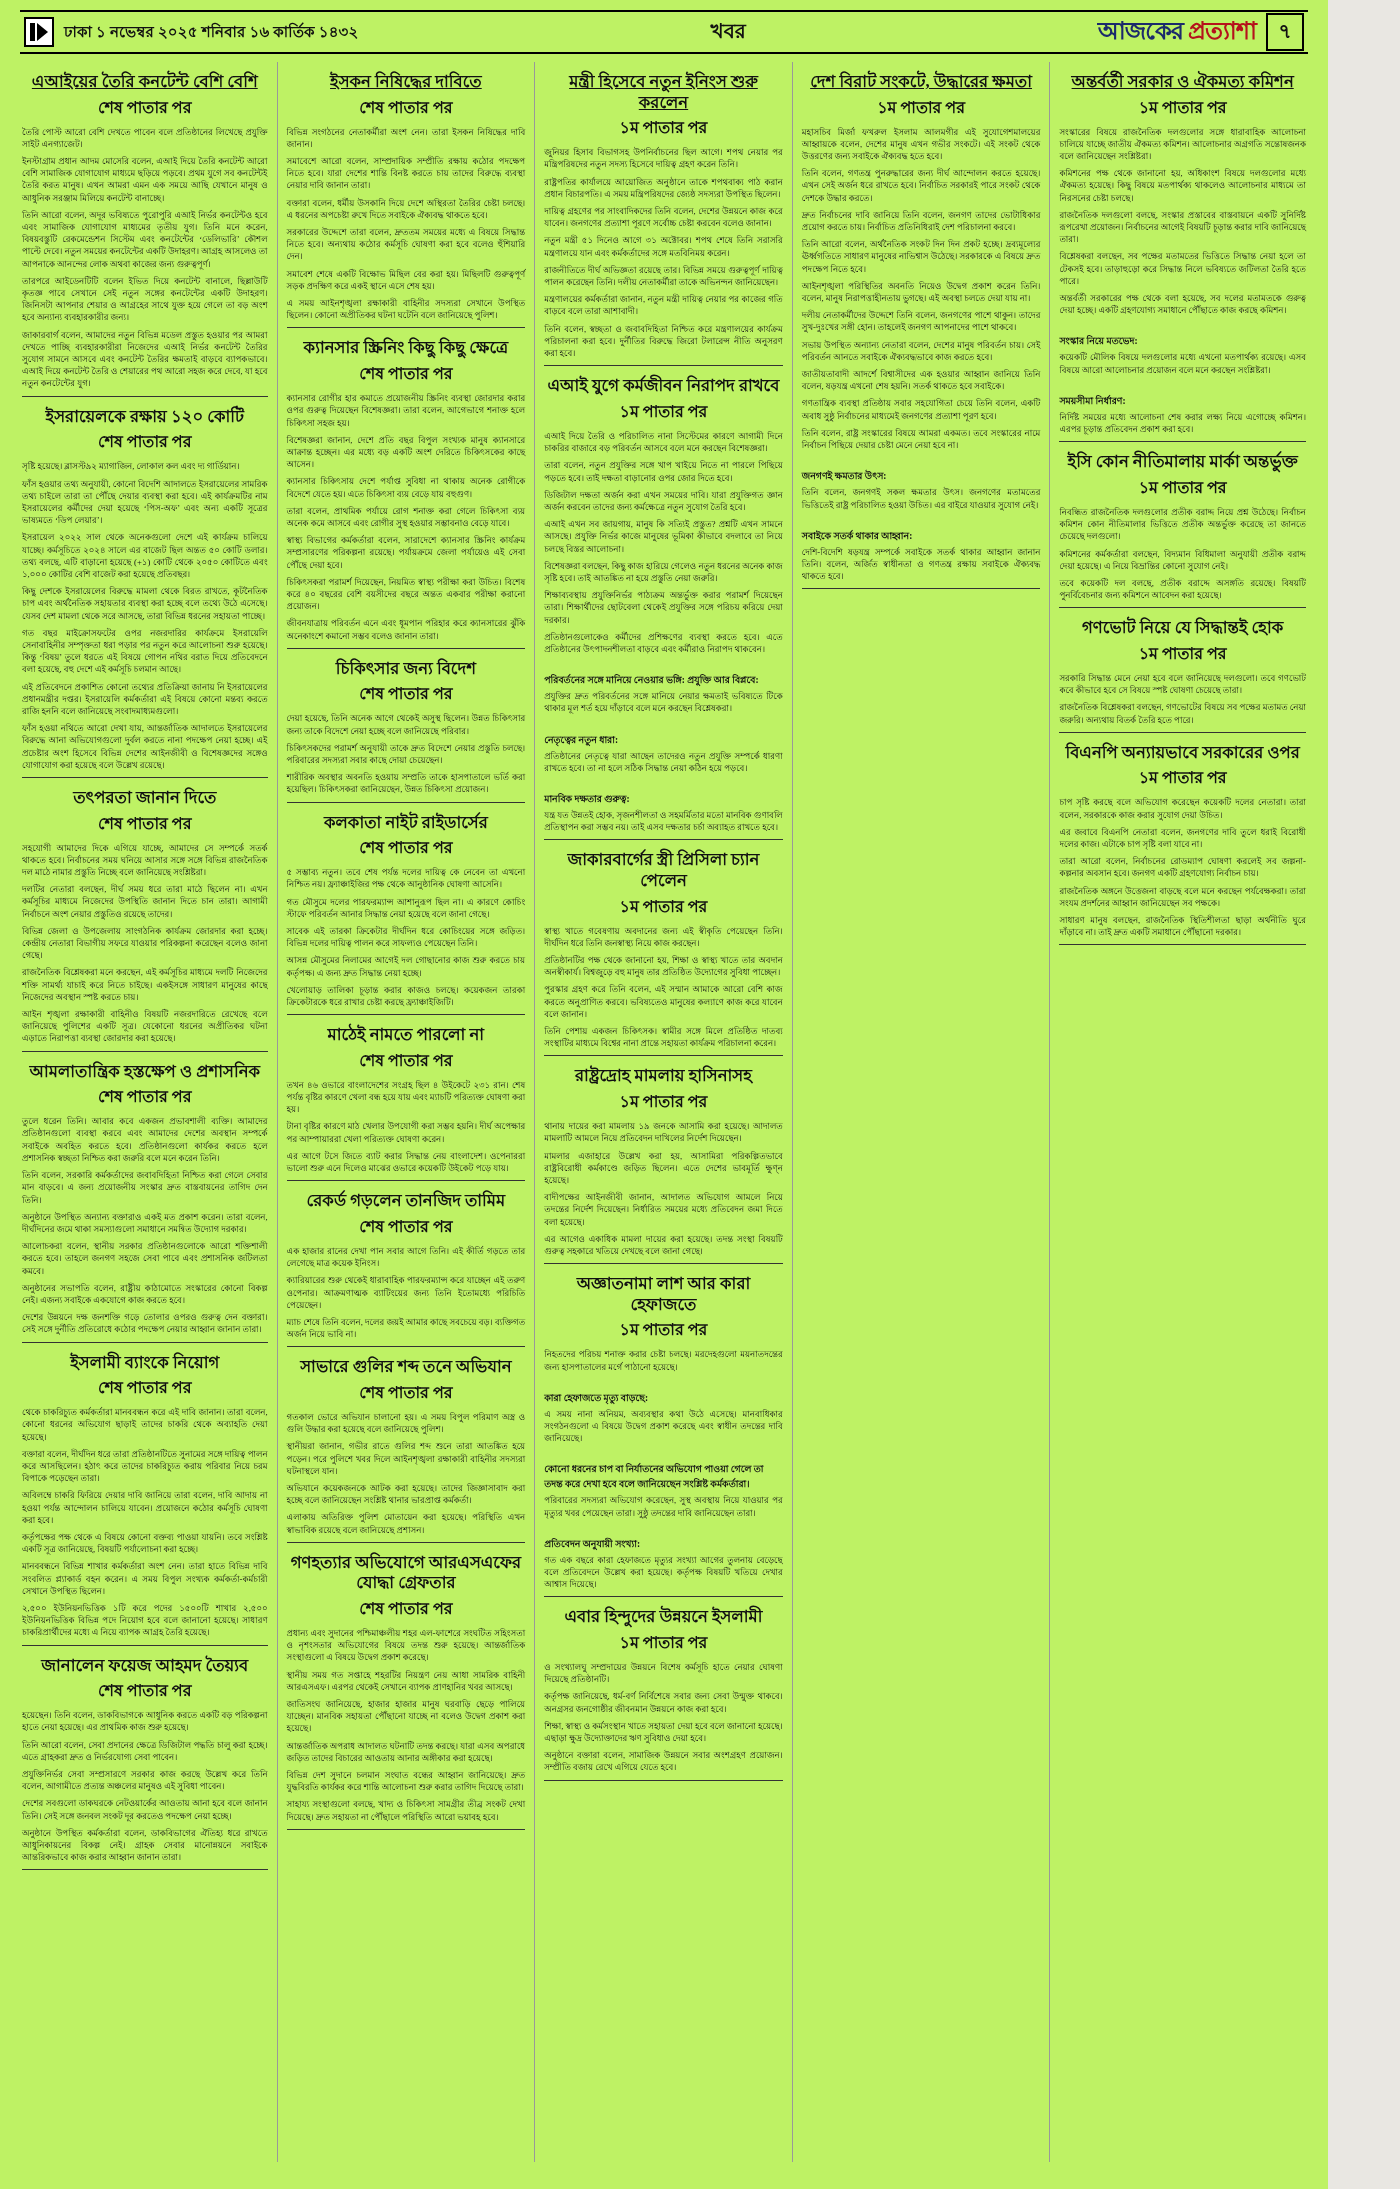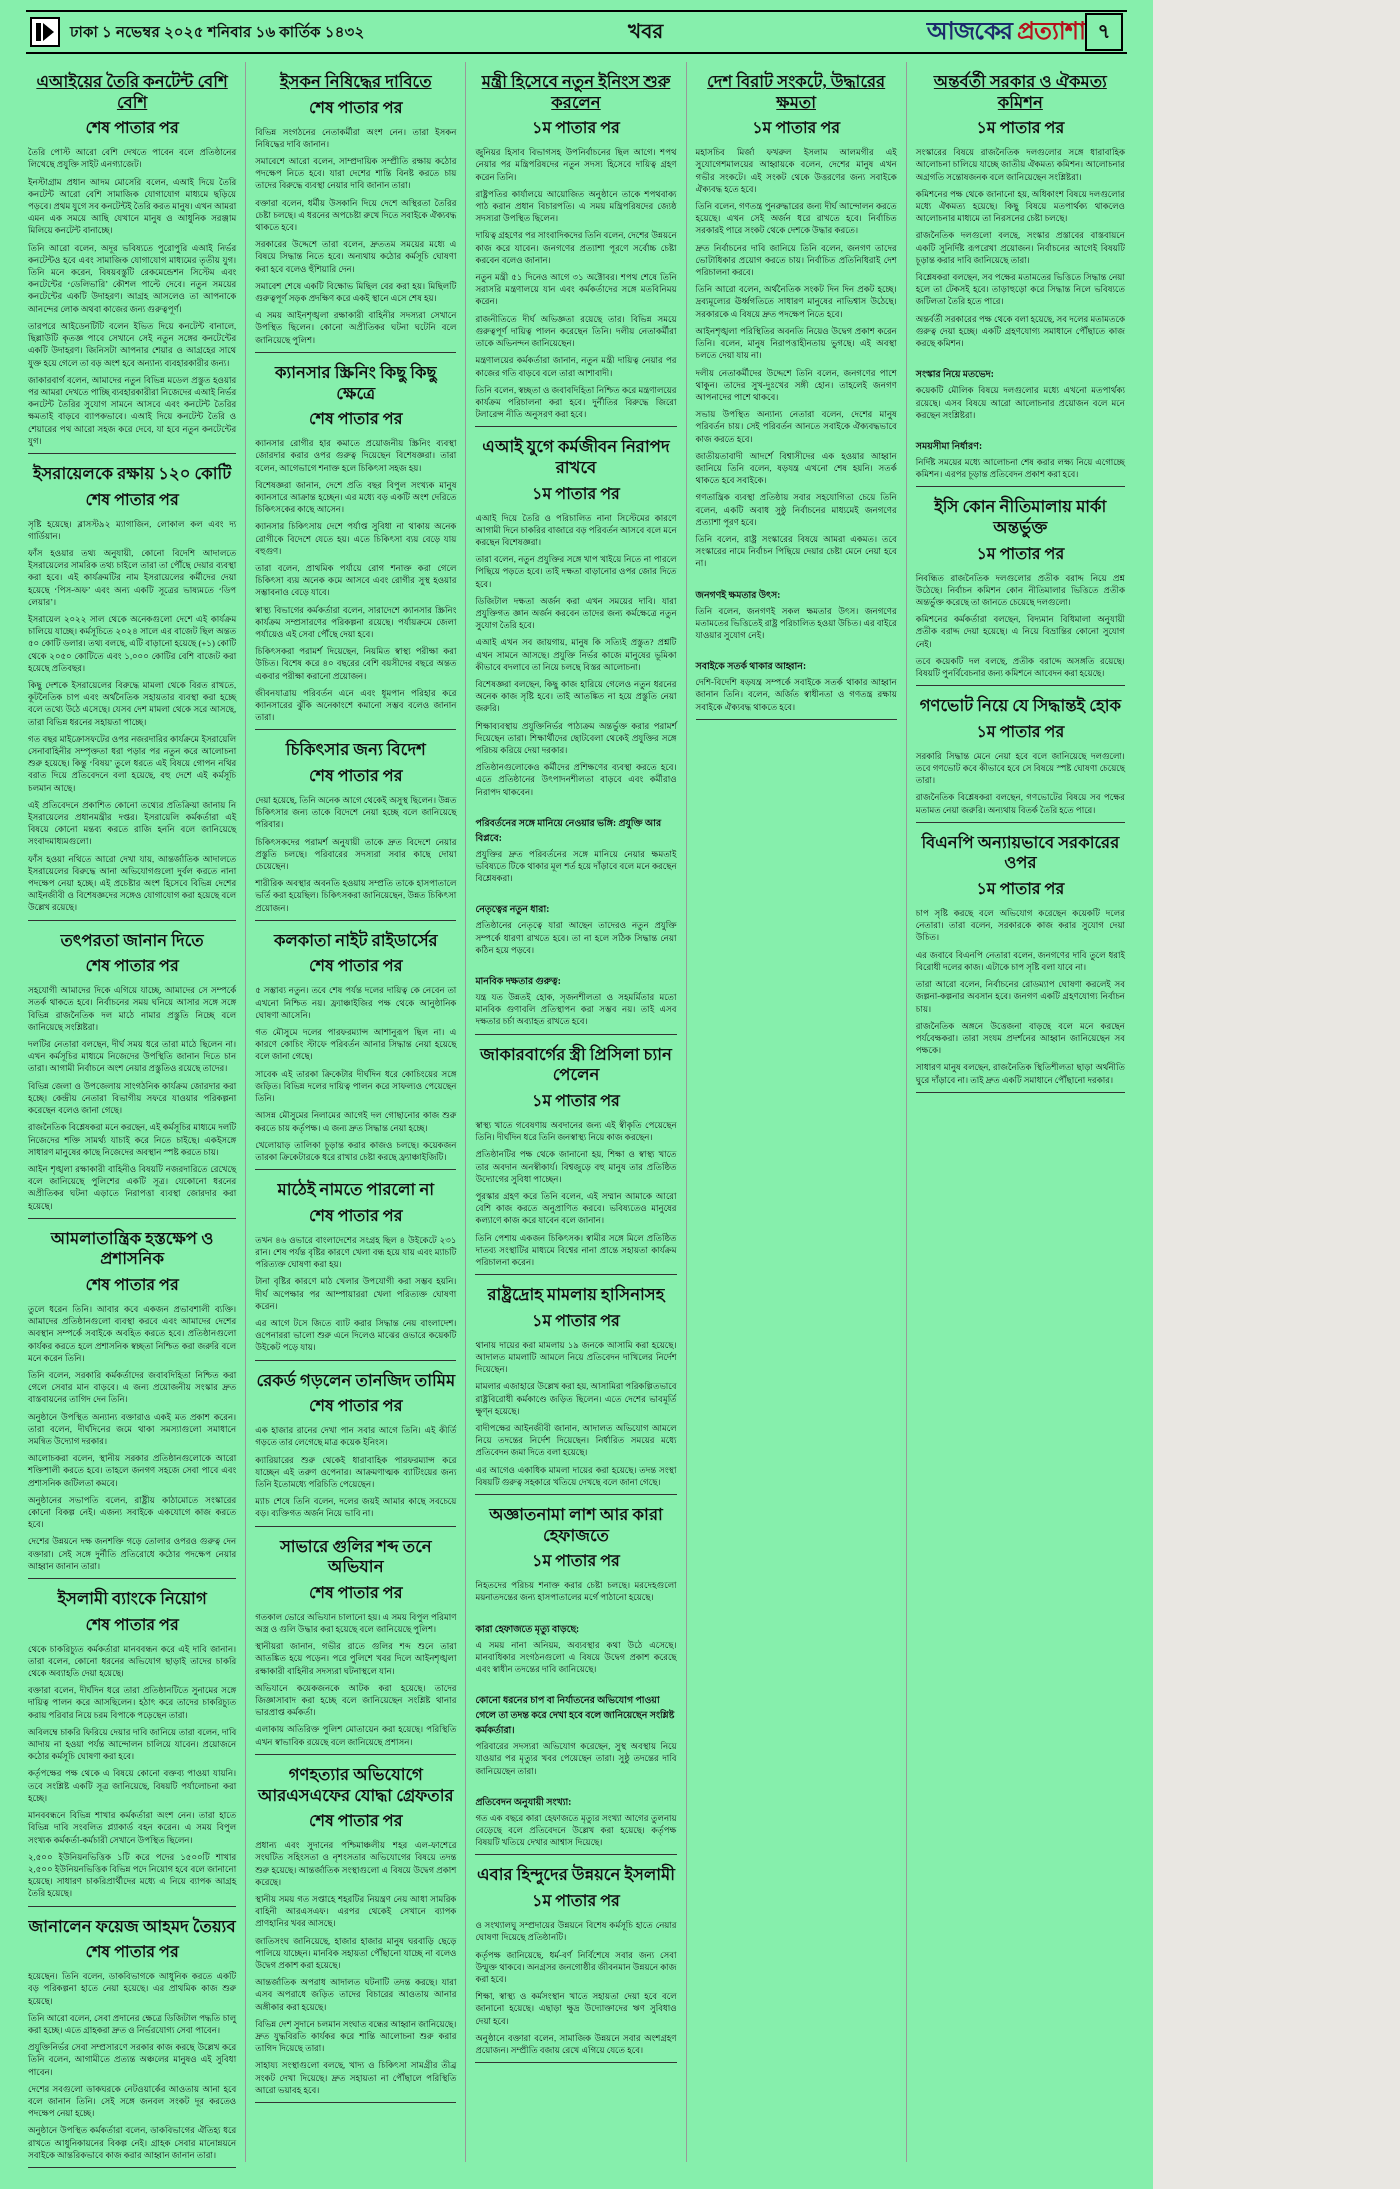--- a/index.html
+++ b/index.html
@@ -1,26 +1,26 @@
 <!DOCTYPE html>
 <html><head>
 <meta charset="utf-8">
 <style>
   html,body{margin:0;padding:0;background:#e9e7e2;}
   body{width:1400px;height:2189px;font-family:"Liberation Serif",serif;color:#111;}
-  .page{width:1153px;height:2189px;background:#86efac;position:relative;box-sizing:border-box;padding:10px 26px;}
+  .page{width:1328px;height:2189px;background:#bef264;position:relative;box-sizing:border-box;padding:10px 20px;}
   
   .masthead{display:flex;align-items:center;justify-content:space-between;border-top:2px solid #000;border-bottom:2px solid #000;padding:6px 4px;height:44px;box-sizing:border-box;}
   .mast-left{display:flex;align-items:center;gap:10px;}
   .flag-icon{width:26px;height:26px;border:2px solid #000;display:flex;align-items:center;justify-content:center;background:#fff;}
   .flag-icon .bar{width:5px;height:18px;background:#000;margin-right:2px;}
   .flag-icon .tri{width:0;height:0;border-top:9px solid transparent;border-bottom:9px solid transparent;border-left:11px solid #000;}
   .mast-date{font-size:15px;font-weight:bold;letter-spacing:.2px;}
   .mast-center{font-size:20px;font-weight:bold;}
-  .mast-right{display:flex;align-items:center;}
+  .mast-right{display:flex;align-items:center;gap:10px;}
   .logo{font-size:24px;font-weight:bold;color:#1b2a6b;letter-spacing:-1px;}
   .logo .red{color:#b5121b;}
   .pageno{width:34px;height:34px;border:2px solid #000;display:flex;align-items:center;justify-content:center;font-size:20px;font-weight:bold;}
   
   .cols{display:flex;margin-top:8px;height:2100px;}
   .col{width:20%;box-sizing:border-box;padding:0 9px;border-right:1px solid #999;}
   .col:last-child{border-right:none;padding-right:2px;}
   .col:first-child{padding-left:2px;}
   h2.head{font-size:16.5px;line-height:1.25;font-weight:bold;text-align:center;margin:10px 0 2px;}
   .cont{font-size:16px;text-align:center;margin:0 0 4px;font-weight:bold;}

